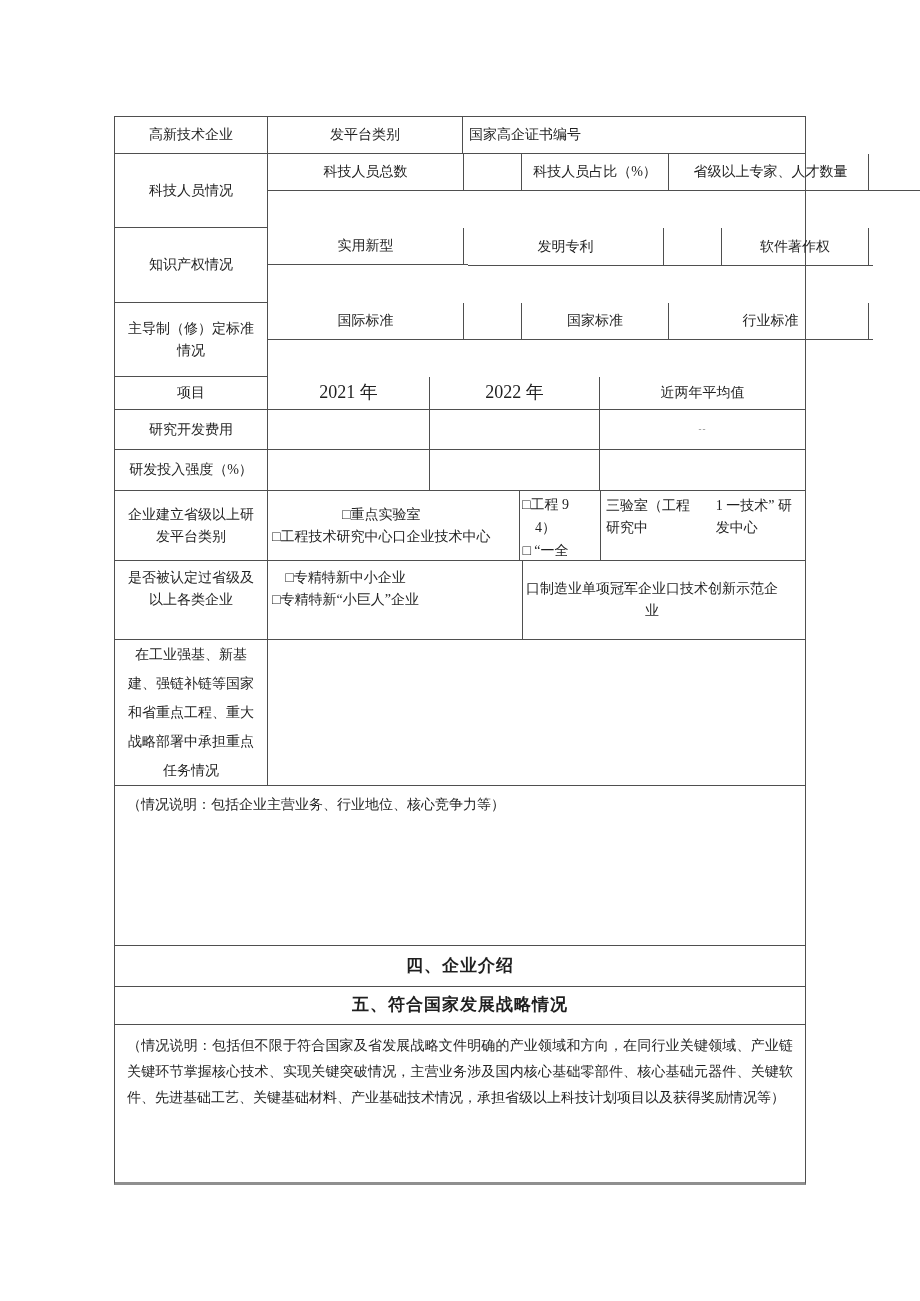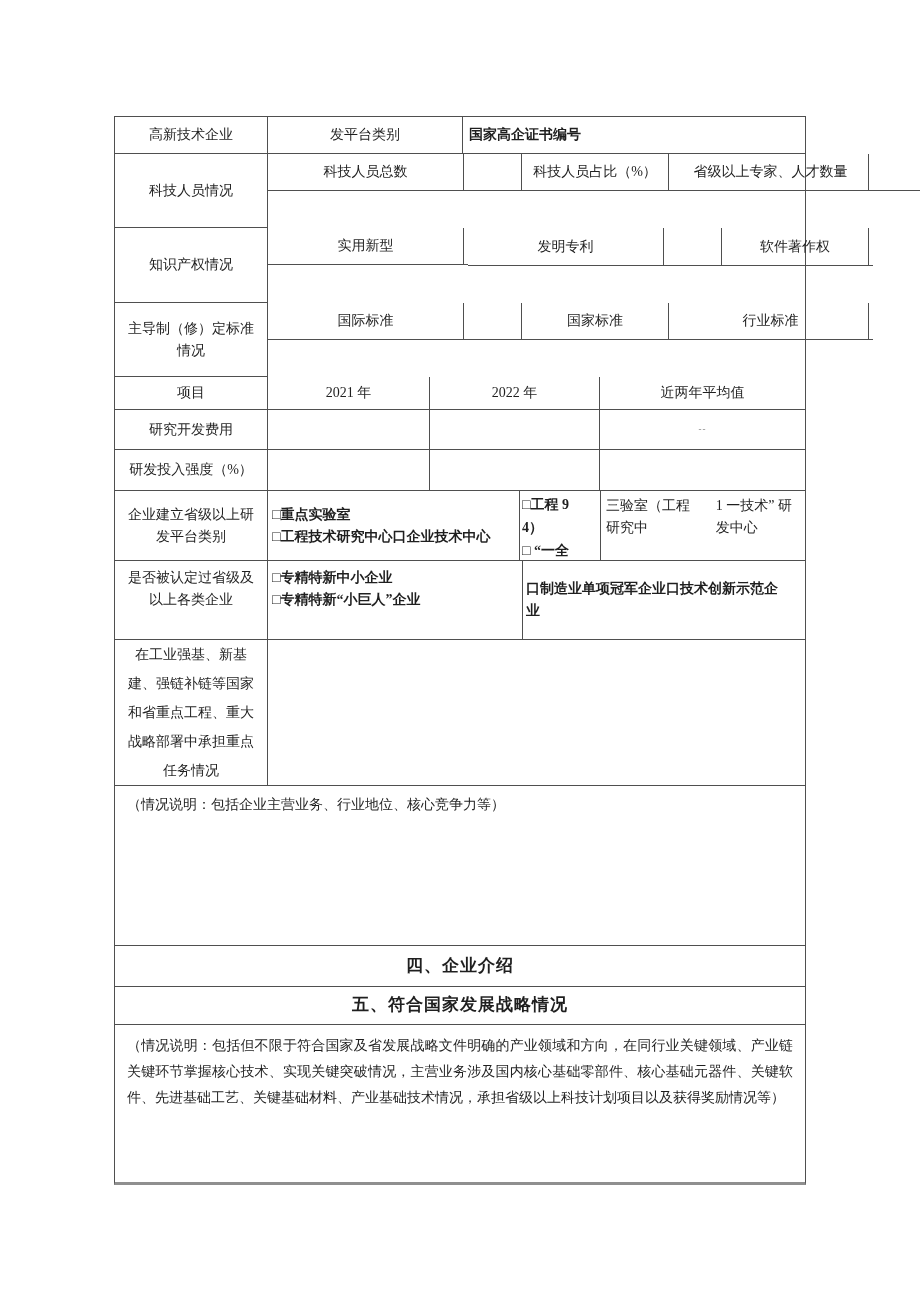--- a/index.html
+++ b/index.html
@@ -17,27 +17,27 @@
   .col { display:flex; flex-direction:row; }
   .c {
     box-sizing:border-box; flex:0 0 auto;
     border-right:1px solid var(--b); border-bottom:1px solid var(--b);
     display:flex; align-items:center; justify-content:center;
     text-align:center; white-space:pre-line; line-height:1.55; overflow:hidden;
     padding:1px 2px;
   }
   .row > :last-child { border-right:none; }
   .grow { flex:1 1 auto; }
-  .left  { justify-content:flex-start; text-align:left; padding-left:6px;font-weight:bold; }
+  .left  { justify-content:flex-start; text-align:center; padding-left:6px; }
   .top   { align-items:flex-start; padding-top:6px; }
   .nb    { border-bottom:none; }
   .hdr   { font-weight:bold; font-size:17px; letter-spacing:1px; }
   .note  { align-items:flex-start; justify-content:flex-start; text-align:left; padding:8px 12px; }
   .para  { text-align:justify; line-height:26px; }
-  .yr    { font-size:14px; }
+  .yr    { font-size:18px; }
   .dash  { font-size:9px; color:#7a7a7a; letter-spacing:1px; }
   .tight { line-height:23px; }
   .tall  { line-height:29px; }
   .sb    { justify-content:space-between; align-items:flex-start; text-align:left; padding:4px 5px;gap:20px; }
 </style>
 </head>
 <body>
 
 <div class="page">
   <div class="tbl">

